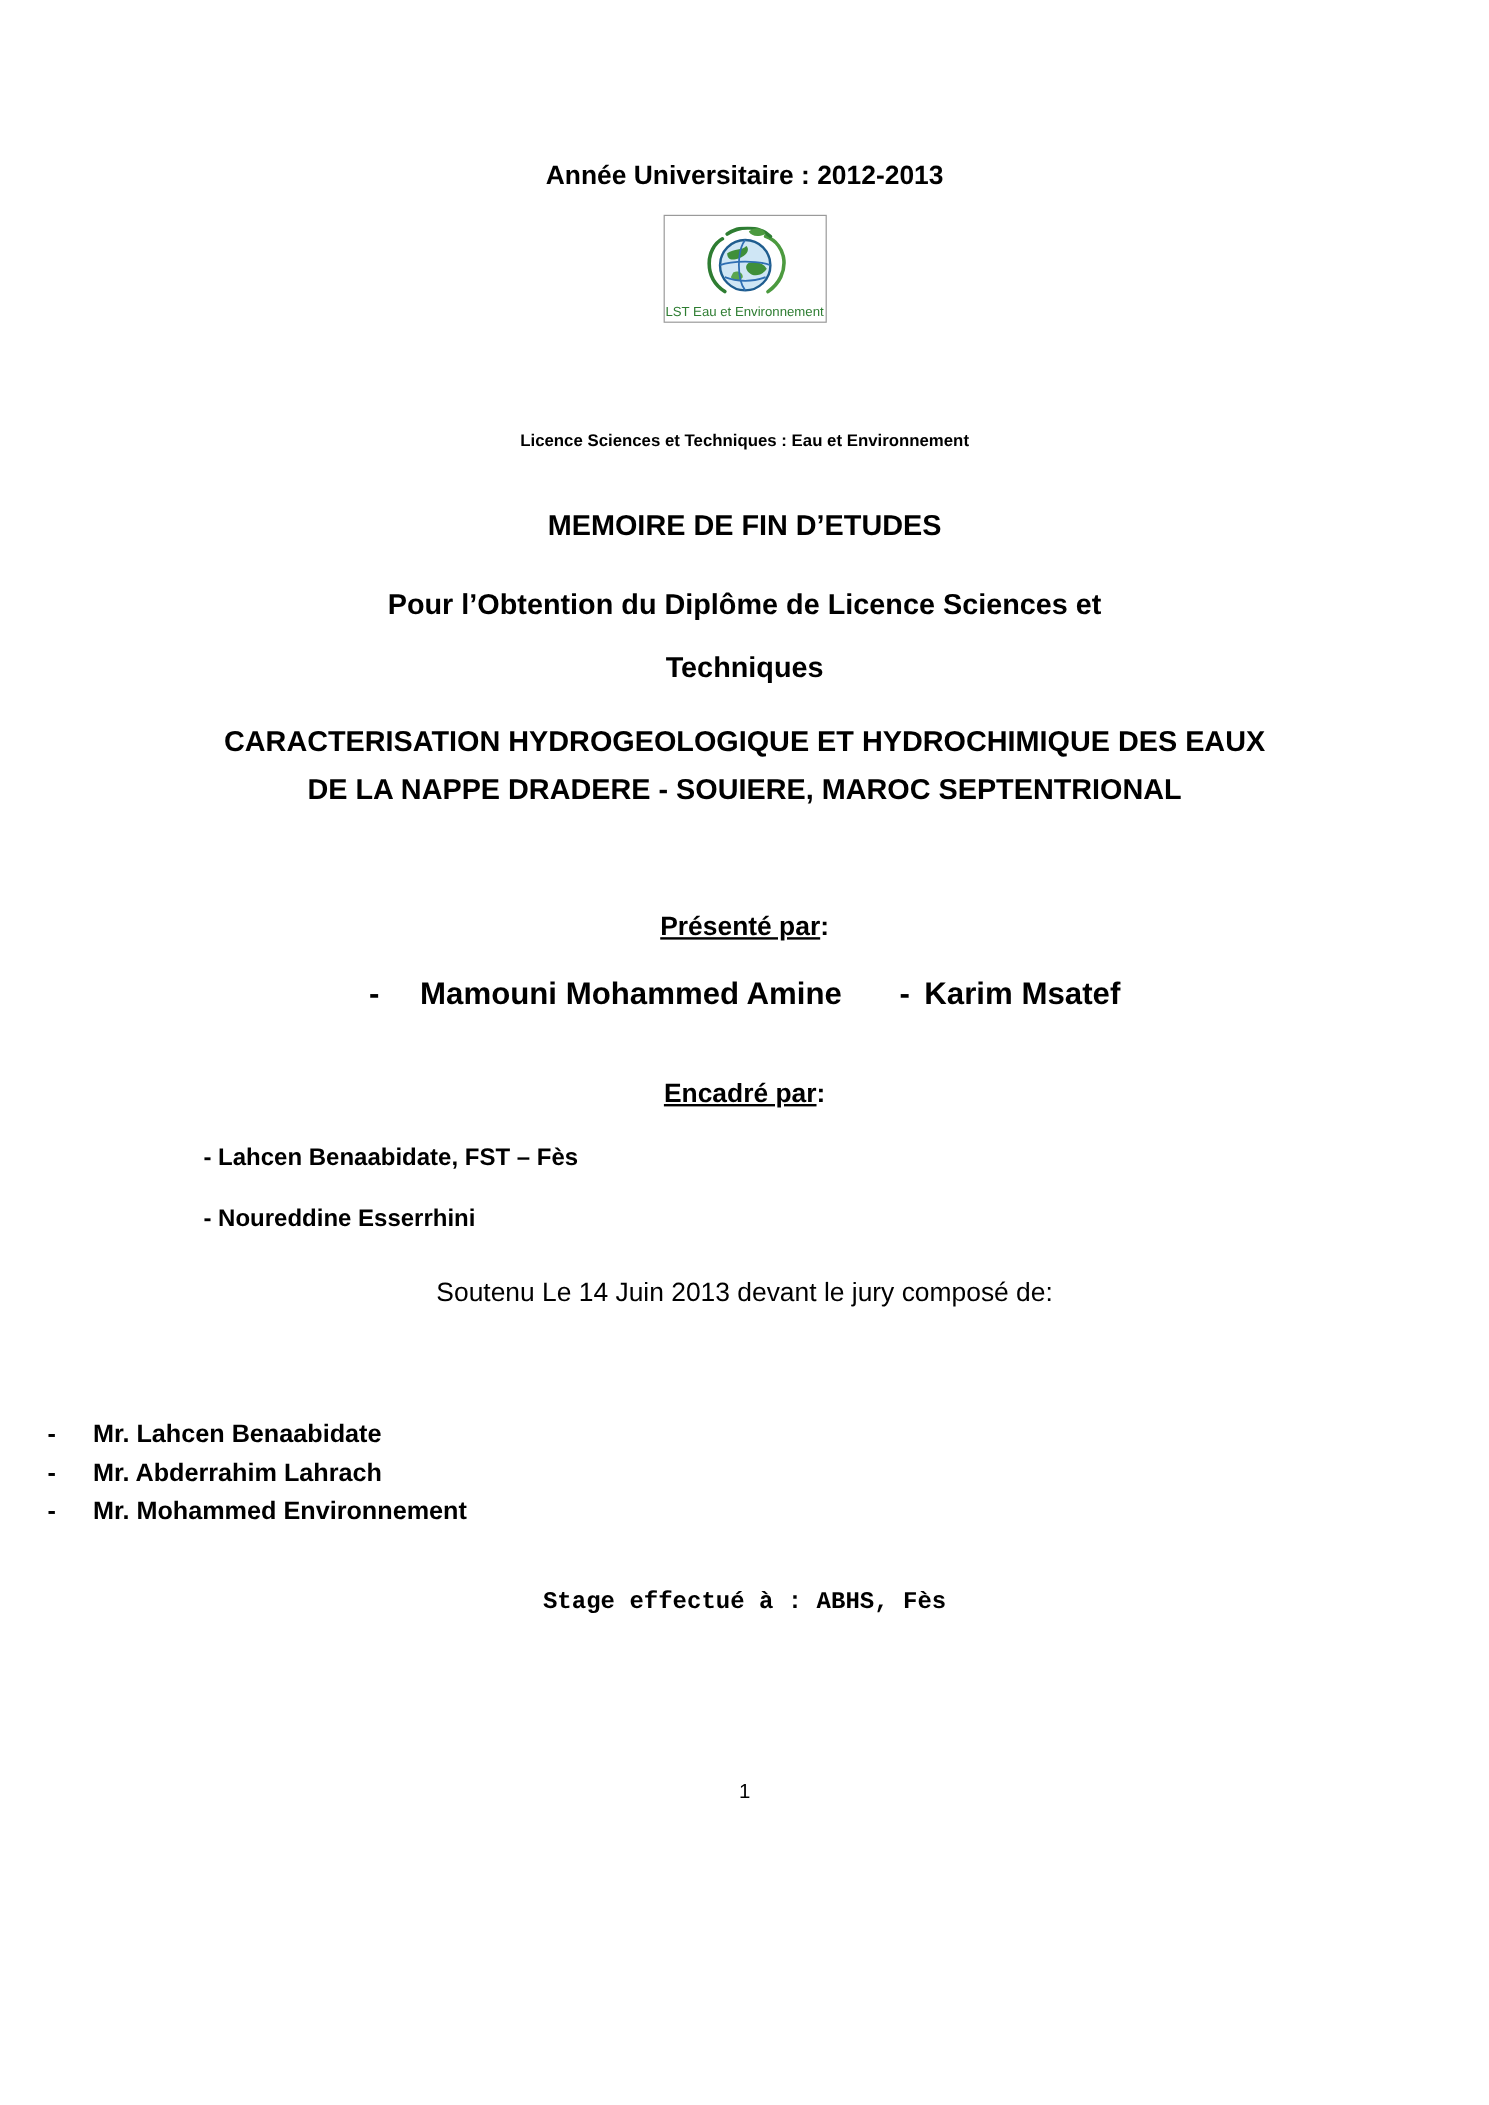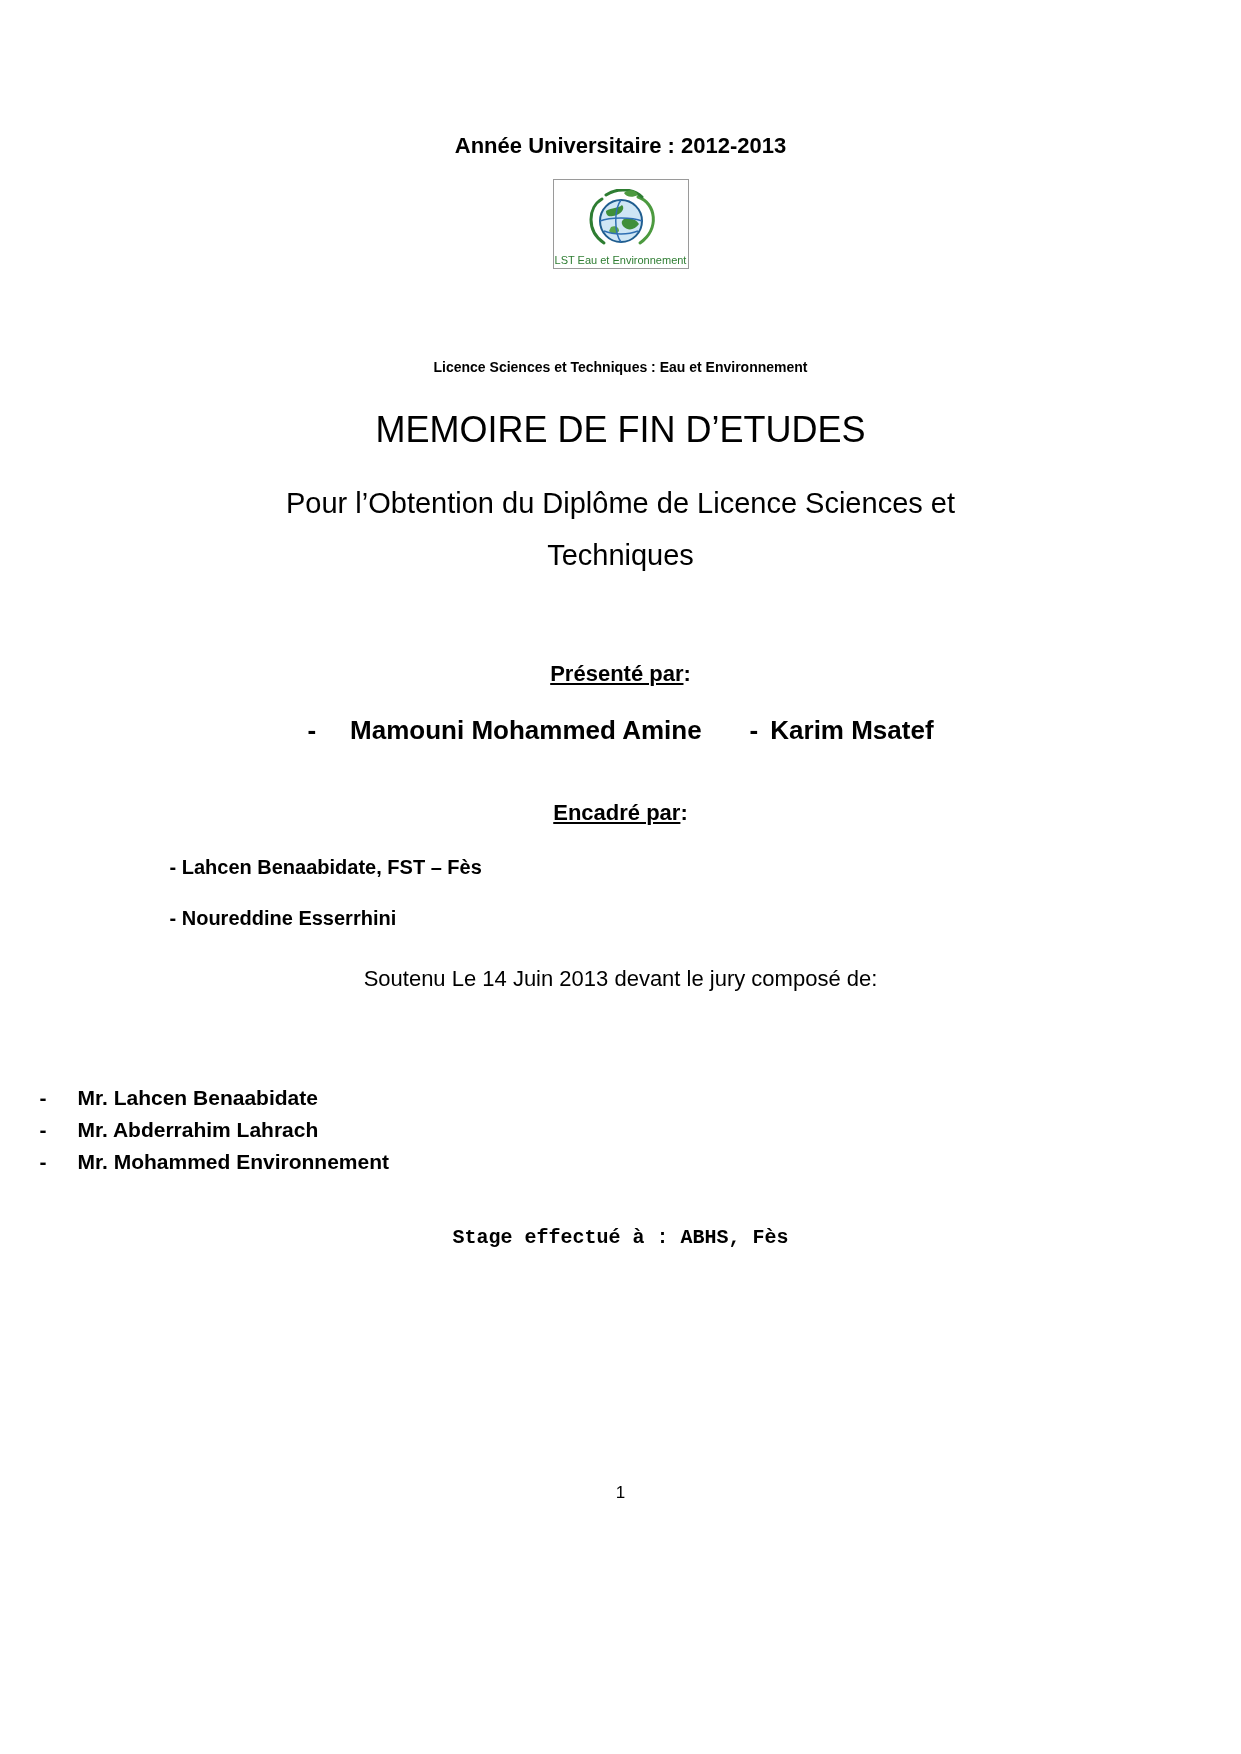--- a/index.html
+++ b/index.html
@@ -45,29 +45,29 @@
     white-space: nowrap;
   }
 
   .program-line {
     margin-top: 90px;
     font-size: 14px;
     font-weight: bold;
   }
 
   .main-title {
-    margin-top: 34px;
-    font-size: 36px;
-    font-weight: normal;
+    margin-top: 50px;
+    font-size: 24px;
+    font-weight: bold;
   }
 
   .subtitle {
     margin-top: 26px;
-    font-size: 29px;
-    font-weight: normal;
+    font-size: 24px;
+    font-weight: bold;
     line-height: 52px;
   }
 
   .thesis-title {
     margin-top: 16px;
     font-size: 24px;
     font-weight: bold;
     line-height: 40px;
   }
 
@@ -158,20 +158,24 @@
 
   <div class="center program-line">Licence Sciences et Techniques : Eau et Environnement</div>
 
   <div class="center main-title">MEMOIRE DE FIN D’ETUDES</div>
 
   <div class="center subtitle">
     <div>Pour l’Obtention du Diplôme de Licence Sciences et</div>
     <div>Techniques</div>
   </div>
 
+  <div class="center thesis-title">
+    <div>CARACTERISATION HYDROGEOLOGIQUE ET HYDROCHIMIQUE DES EAUX</div>
+    <div>DE LA NAPPE DRADERE - SOUIERE, MAROC SEPTENTRIONAL</div>
+  </div>
 
   <div class="center presented-label">
     <span class="underlined">Présenté par</span><span>:</span>
   </div>
 
   <div class="center authors-line">
     <span class="author-dash">-</span><span class="author-name-1">Mamouni Mohammed Amine</span><span class="author-group-2">-</span><span class="author-name-2">Karim Msatef</span>
   </div>
 
   <div class="center supervised-label">

